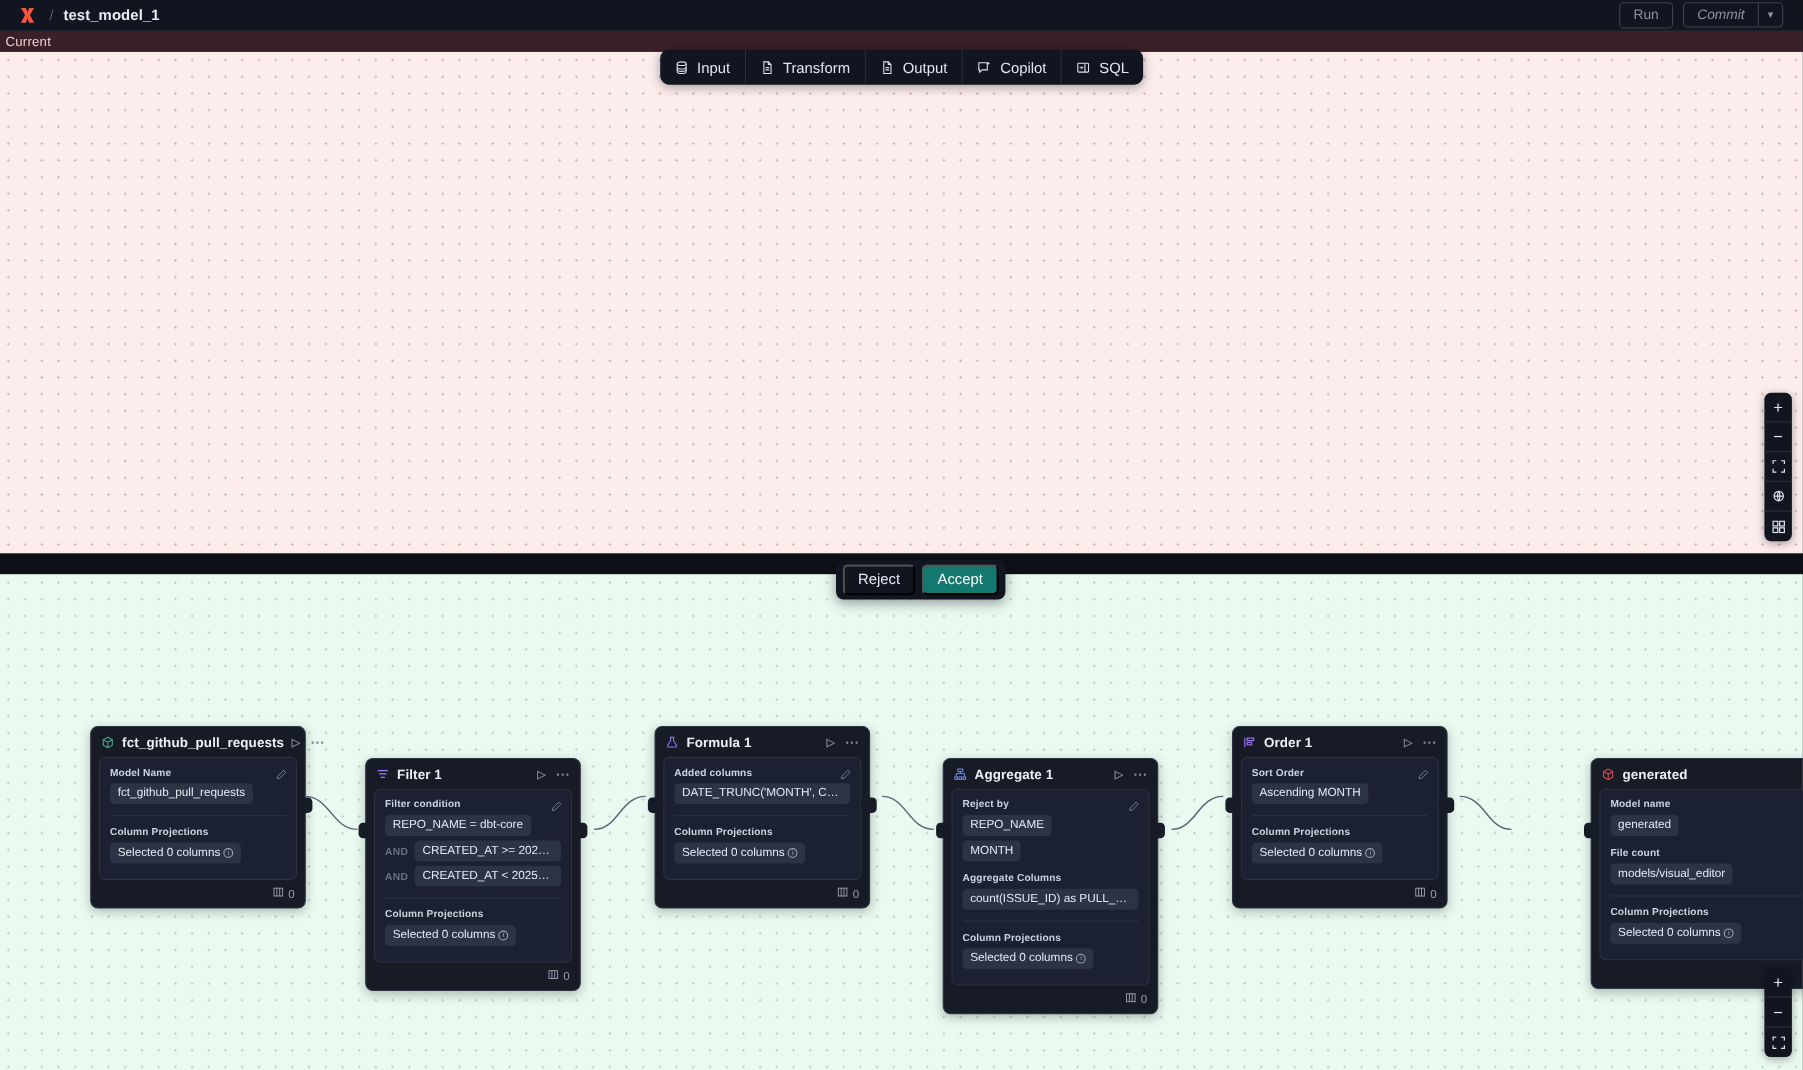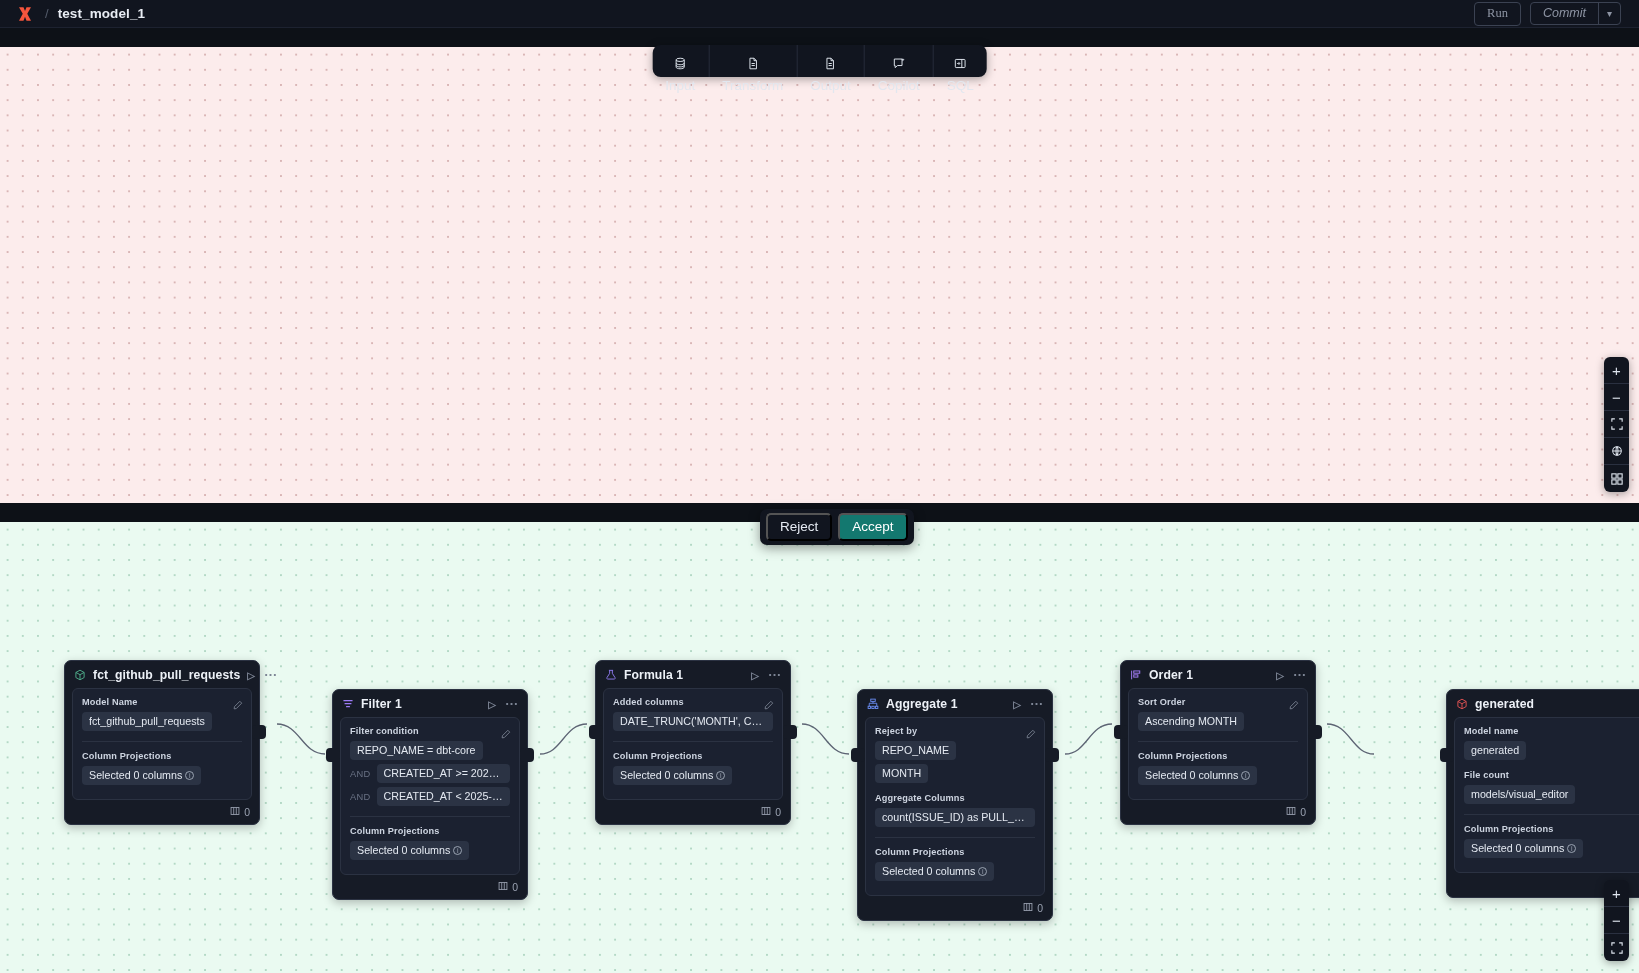--- a/index.html
+++ b/index.html
@@ -21,21 +21,21 @@
     border-bottom: 1px solid #1d2230;
   }
   .logo-x { width: 22px; height: 22px; display: flex; align-items: center; justify-content: center; margin-left: 6px; }
   .crumb-sep { color: #555c6b; font-size: 13px; margin: 0 9px; }
   .crumb-title { color: #e9edf4; font-size: 13.5px; font-weight: bold; letter-spacing: .1px; }
   .topbar-right { margin-left: auto; display: flex; align-items: center; gap: 9px; padding-right: 10px; }
   .btn-outline {
     border: 1px solid #3b4252; border-radius: 4px;
     color: #8d94a3; background: transparent;
     font-size: 12.5px; padding: 3px 12px 4px; line-height: 15px;
-    font-family: Liberation Serif, serif;
+    font-family: Liberation Sans, sans-serif;
   }
   .commit-group { display: flex; align-items: stretch; border: 1px solid #3b4252; border-radius: 4px; }
   .commit-main { color: #8d94a3; font-size: 12.5px; padding: 3px 12px 4px; font-style: italic; }
   .commit-caret { border-left: 1px solid #3b4252; color: #8d94a3; font-size: 10px; padding: 3px 8px 4px; display: flex; align-items: center; }
 
   
   .band {
     position: absolute; left: 0; width: 1639px; height: 19px;
     font-size: 12px; padding-left: 5px; display: flex; align-items: center;
     z-index: 30; letter-spacing: .2px;
@@ -60,23 +60,22 @@
 
   
   .toolbar {
     position: absolute; top: 45px; left: 50%; transform: translateX(-50%);
     background: #11151f; border-radius: 8px;
     display: flex; align-items: stretch; height: 32px;
     z-index: 35; box-shadow: 0 2px 10px rgba(0,0,0,.35);
   }
   .tb-item {
     display: flex; align-items: center; gap: 8px;
-    padding: 12px 13px; color: #e2e7ef; font-size: 13.5px;
+    padding: 0 13px; color: #e2e7ef; font-size: 13.5px;
     border-right: 1px solid #262c3a;
-    flex-direction: column;
   }
   .tb-item:last-child { border-right: none; }
   .tb-item svg { display: block; }
 
   
   .decision {
     position: absolute; top: 509px; left: 760px;
     background: #11151f; border-radius: 7px;
     display: flex; align-items: center; gap: 6px;
     padding: 4px 6px; z-index: 45;
@@ -123,21 +122,21 @@
     position: relative;
   }
   .sect-label { color: #cdd4e0; font-size: 9.2px; font-weight: bold; margin-bottom: 5px; letter-spacing: .15px; }
   .sect-label.spaced { margin-top: 10px; }
   .pill {
     display: inline-block; background: #2b3344; color: #e4e9f1;
     font-size: 10.7px; padding: 3px 7px 4px; border-radius: 4px;
     max-width: 100%; white-space: nowrap; overflow: hidden; text-overflow: ellipsis;
   }
   .pill-row { display: flex; align-items: center; gap: 6px; margin-bottom: 4px; }
-  .op { color: #6a7284; font-size: 9.3px; font-weight: normal; letter-spacing: .3px; }
+  .op { color: #6a7284; font-size: 9.3px; font-weight: bold; letter-spacing: .3px; }
   .pencil { position: absolute; top: 7px; right: 8px; color: #7d8595; }
   .divider { height: 1px; background: #2b3242; margin: 10px 0 9px; }
   .node-foot {
     display: flex; align-items: center; justify-content: flex-end; gap: 4px;
     padding: 6px 9px 6px; color: #7d8595; font-size: 10px;
   }
   .foot-count { color: #9aa2b1; font-size: 10.5px; }
   .info-i { display: inline-block; width: 9px; height: 9px; border: 1px solid #9aa2b1; border-radius: 50%;
             font-size: 7px; line-height: 8px; text-align: center; color: #9aa2b1; margin-left: 3px; vertical-align: 1px; }
 
@@ -163,20 +162,23 @@
     <span class="crumb-title">test_model_1</span>
     <div class="topbar-right">
       <button class="btn-outline">Run</button>
       <div class="commit-group">
         <span class="commit-main">Commit</span>
         <span class="commit-caret">▾</span>
       </div>
     </div>
   </div>
 
+  <div class="band band-current">
+    <span>Current</span>
+  </div>
 
   <div class="canvas canvas-current"></div>
 
   <div class="toolbar">
 
     <div class="tb-item">
       <span class="hd-ic">
         <svg width="13" height="13" viewBox="0 0 16 16" fill="none" stroke="#dfe5ee" stroke-width="1.2">
           <ellipse cx="8" cy="3.5" rx="5" ry="2"></ellipse>
           <path d="M3 3.5v9c0 1.1 2.24 2 5 2s5-.9 5-2v-9"></path>
@@ -270,21 +272,21 @@
     <svg class="edges">
       <g fill="none" stroke="#5d6474" stroke-width="1.3">
         <path d="M277,202 C300,202 302,232 325,232"></path>
         <path d="M540,232 C562,232 564,202 587,202"></path>
         <path d="M802,202 C824,202 826,232 849,232"></path>
         <path d="M1065,232 C1087,232 1089,202 1112,202"></path>
         <path d="M1327,202 C1350,202 1352,232 1374,232"></path>
       </g>
     </svg>
 
-    <div class="node" style="left:64px; top:138px; width:196px;">
+    <div class="node" style="left:82px; top:138px; width:196px;">
       <div class="node-head">
         <span class="hd-ic">
           <svg width="12" height="12" viewBox="0 0 16 16" fill="none" stroke="#4fae8b" stroke-width="1.25">
             <path d="M8 1.6l5.5 3v6.8L8 14.4 2.5 11.4V4.6z"></path>
               <path d="M2.5 4.6L8 7.6l5.5-3M8 7.6v6.8"></path>
           </svg>
         </span>
         <span class="ttl">fct_github_pull_requests</span>
         <span class="run-ic">▷</span>
         <span class="dots-ic">⋯</span>

